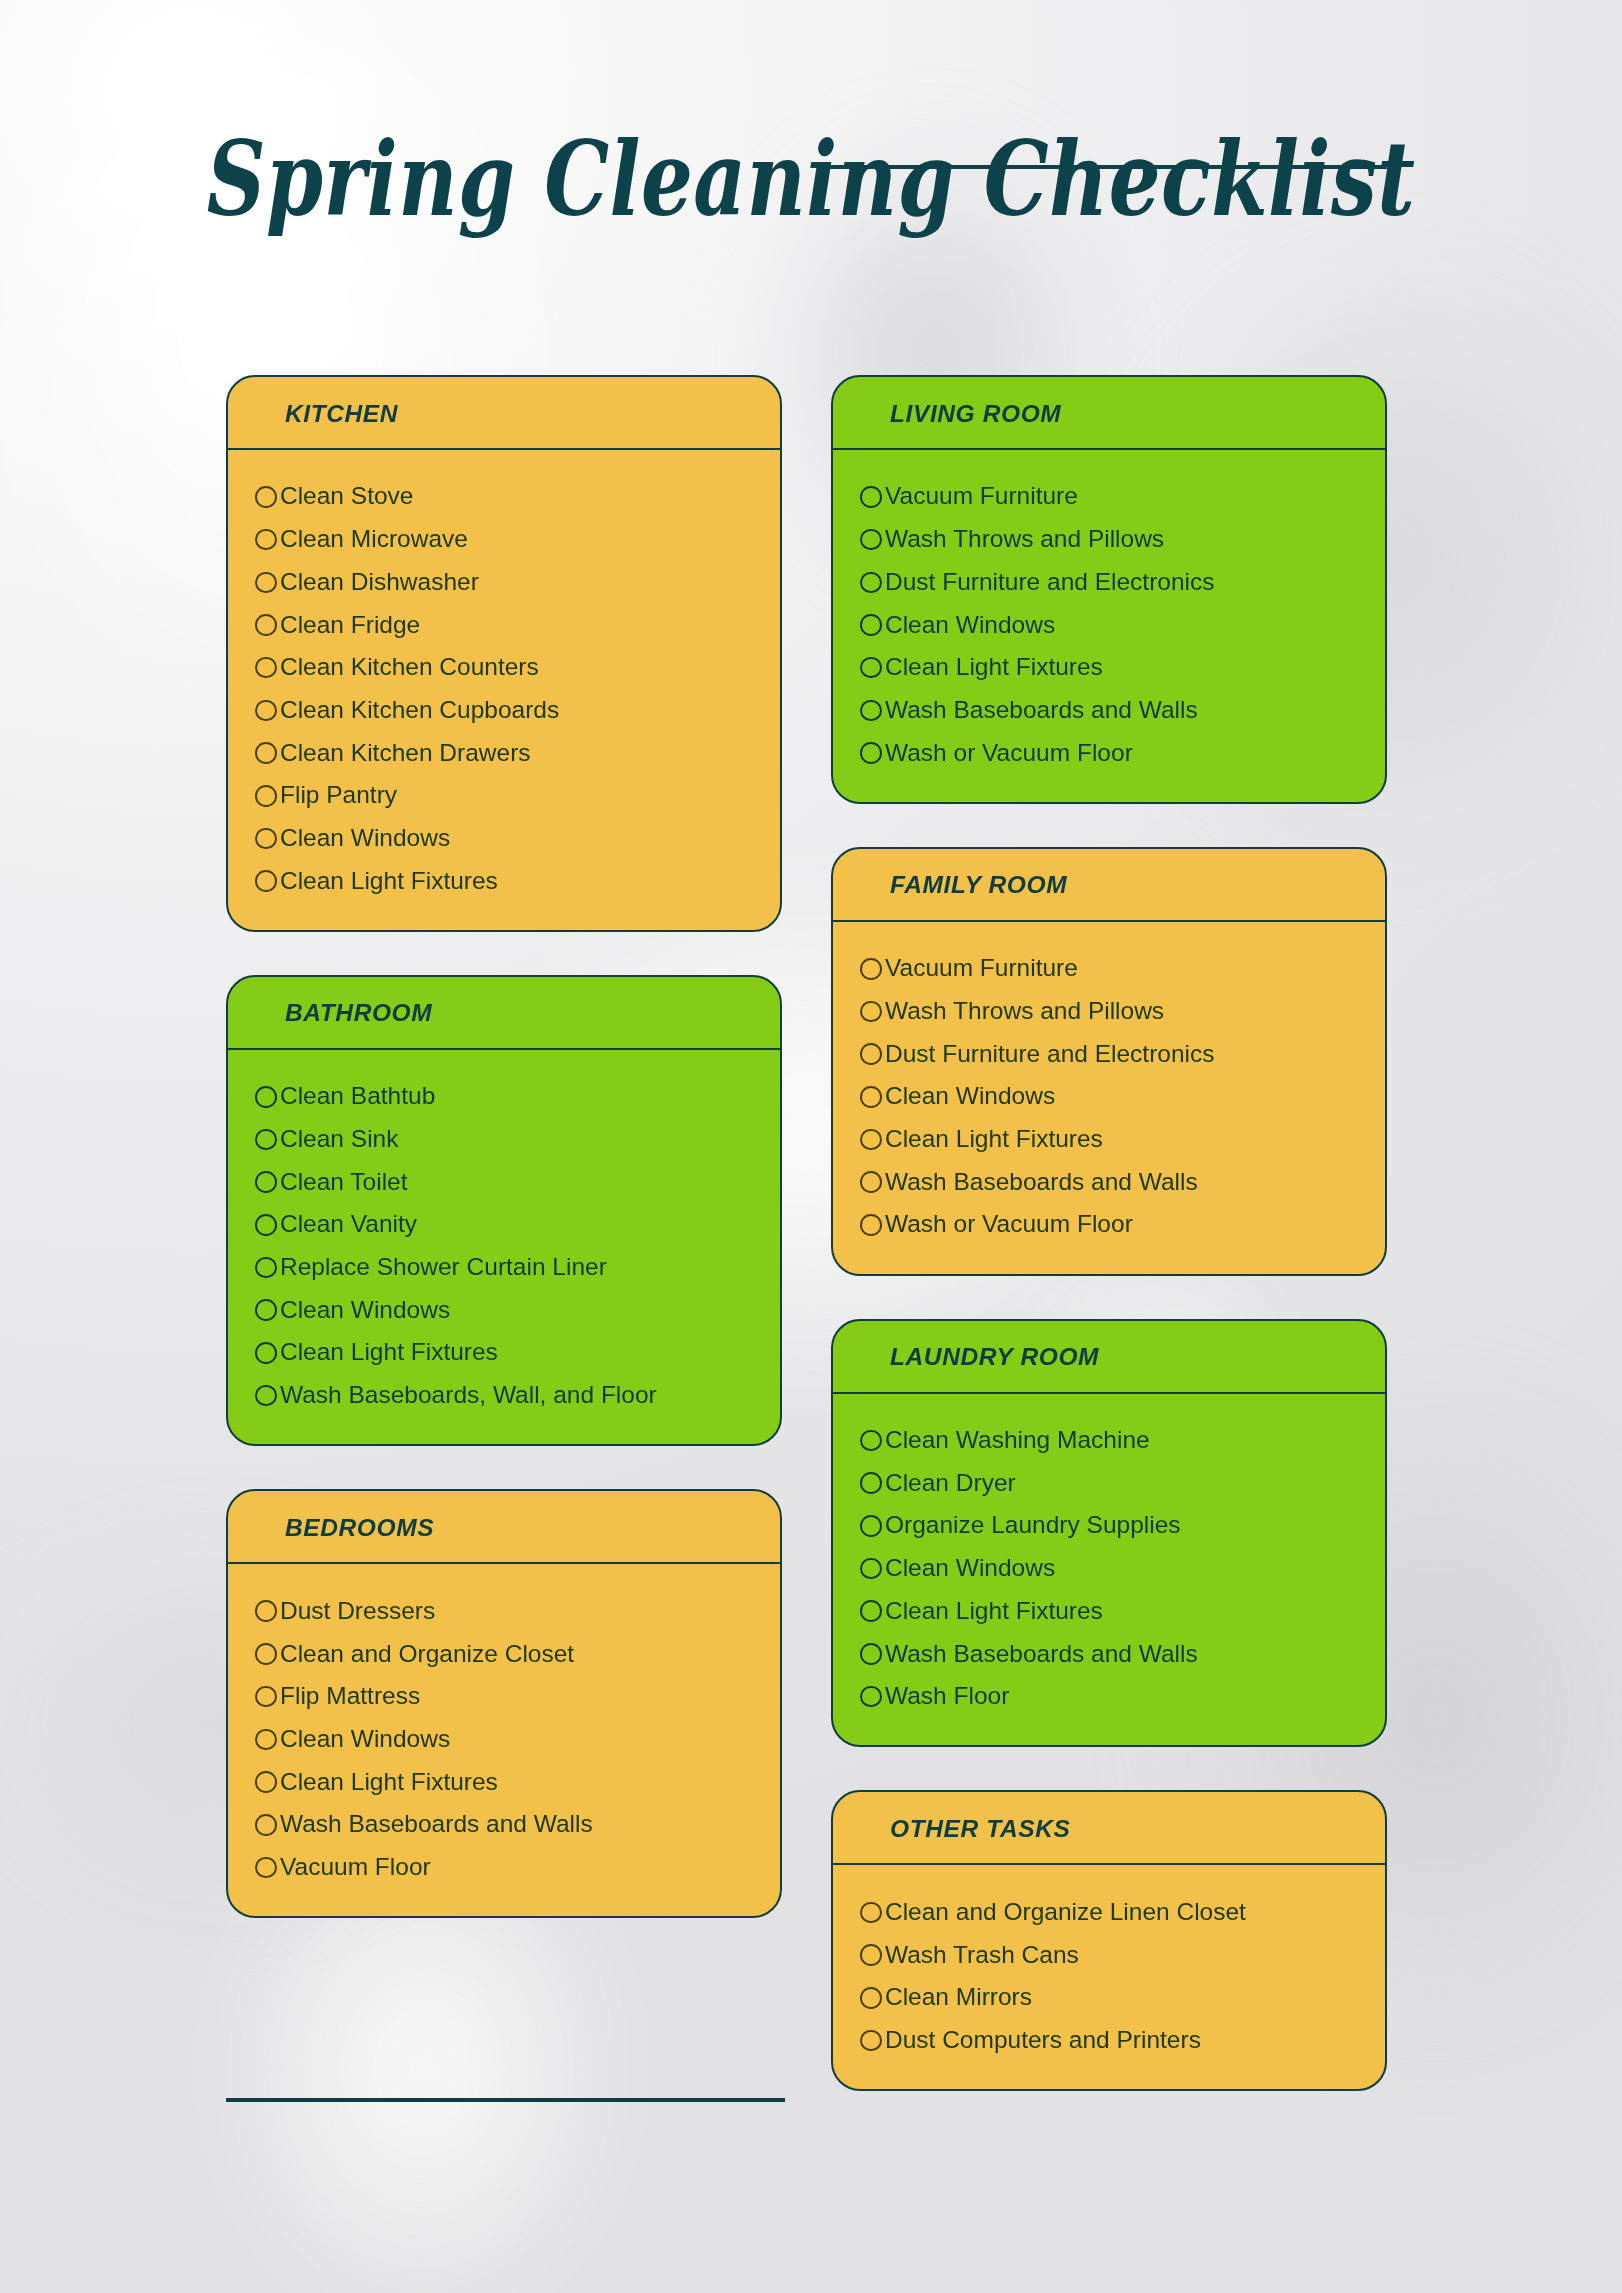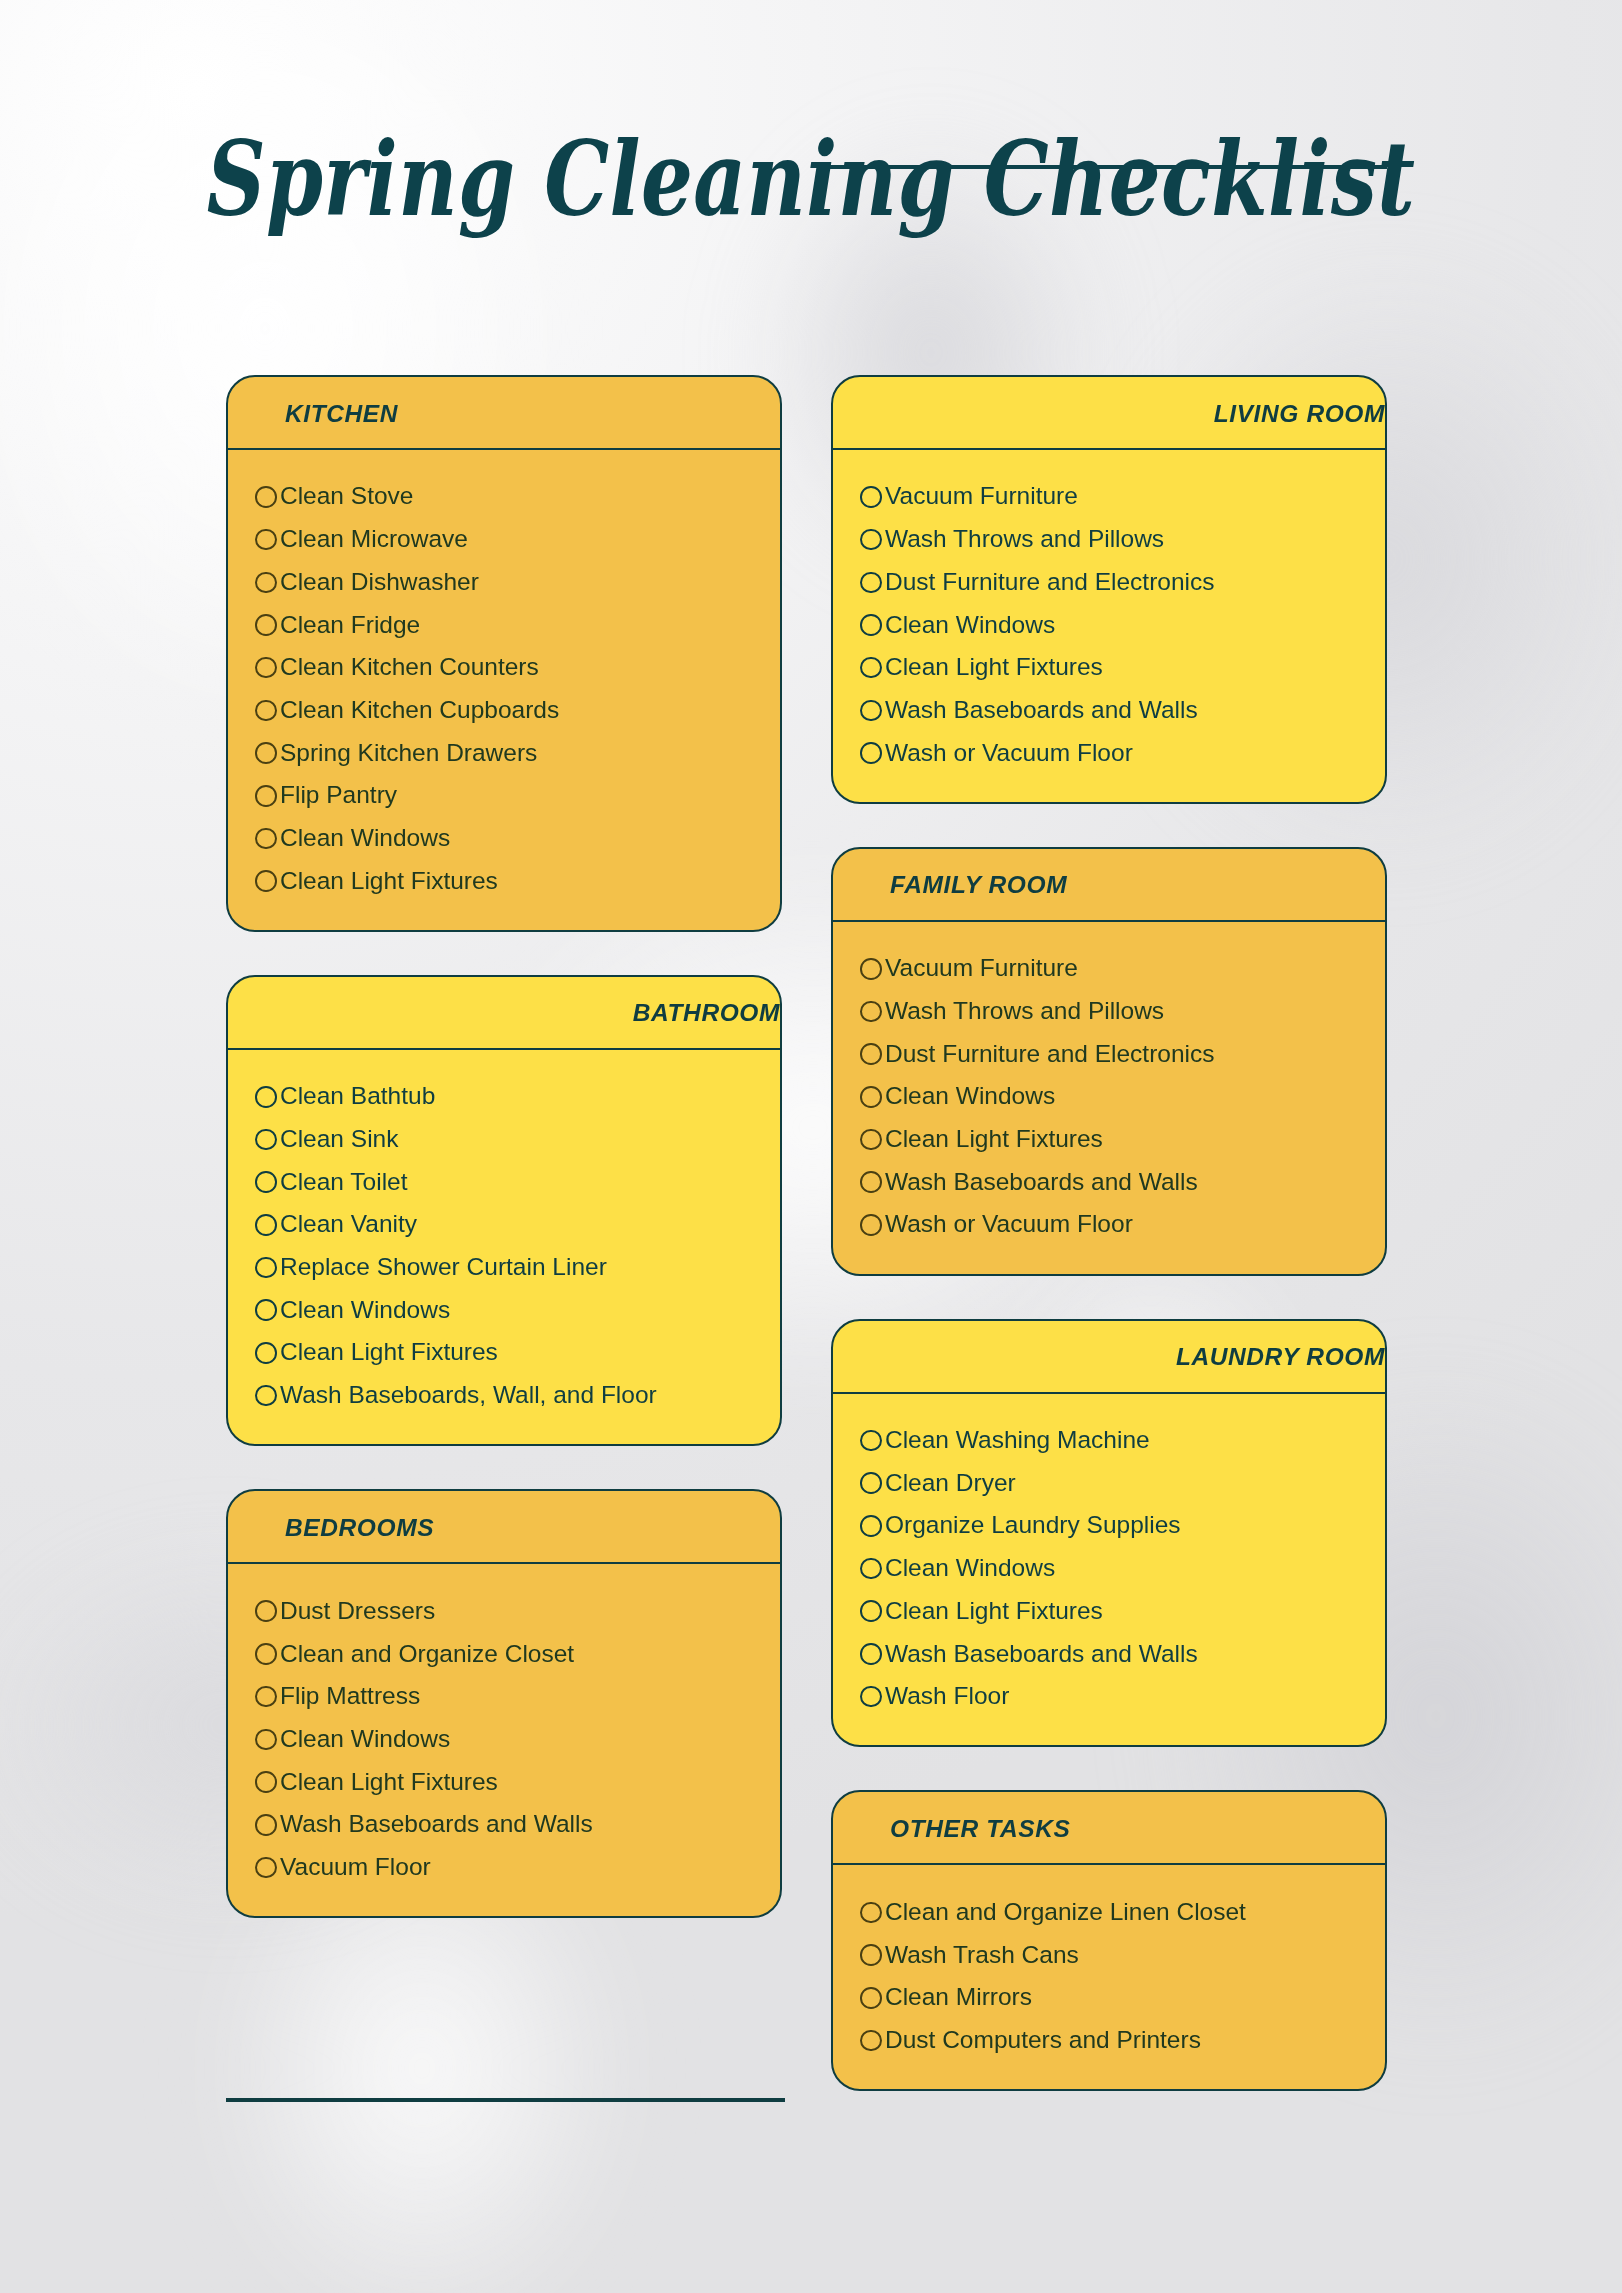--- a/index.html
+++ b/index.html
@@ -130,21 +130,21 @@
   .col-right { width: 559px; }
 
   
   .card {
     border: 2.9px solid #0f3d41;
     border-radius: 29px;
     overflow: hidden;
     box-sizing: border-box;
   }
   .card.yellow { background: #f3c14a; }
-  .card.light  { background: #fde047; text-align: right; }
+  .card.light  { background: #84cc16; }
 
   .card-header {
     padding: 22.5px 0 20.6px 57px;
     border-bottom: 2.9px solid #0f3d41;
   }
   .card-header-text {
     font-family: "Liberation Sans", sans-serif;
     font-weight: 700;
     font-style: italic;
     font-size: 24.5px;
@@ -241,21 +241,21 @@
             <div class="item">
               <span class="checkbox"></span>
               <span class="item-label">Clean Kitchen Counters</span>
             </div>
             <div class="item">
               <span class="checkbox"></span>
               <span class="item-label">Clean Kitchen Cupboards</span>
             </div>
             <div class="item">
               <span class="checkbox"></span>
-              <span class="item-label">Spring Kitchen Drawers</span>
+              <span class="item-label">Clean Kitchen Drawers</span>
             </div>
             <div class="item">
               <span class="checkbox"></span>
               <span class="item-label">Flip Pantry</span>
             </div>
             <div class="item">
               <span class="checkbox"></span>
               <span class="item-label">Clean Windows</span>
             </div>
             <div class="item">

